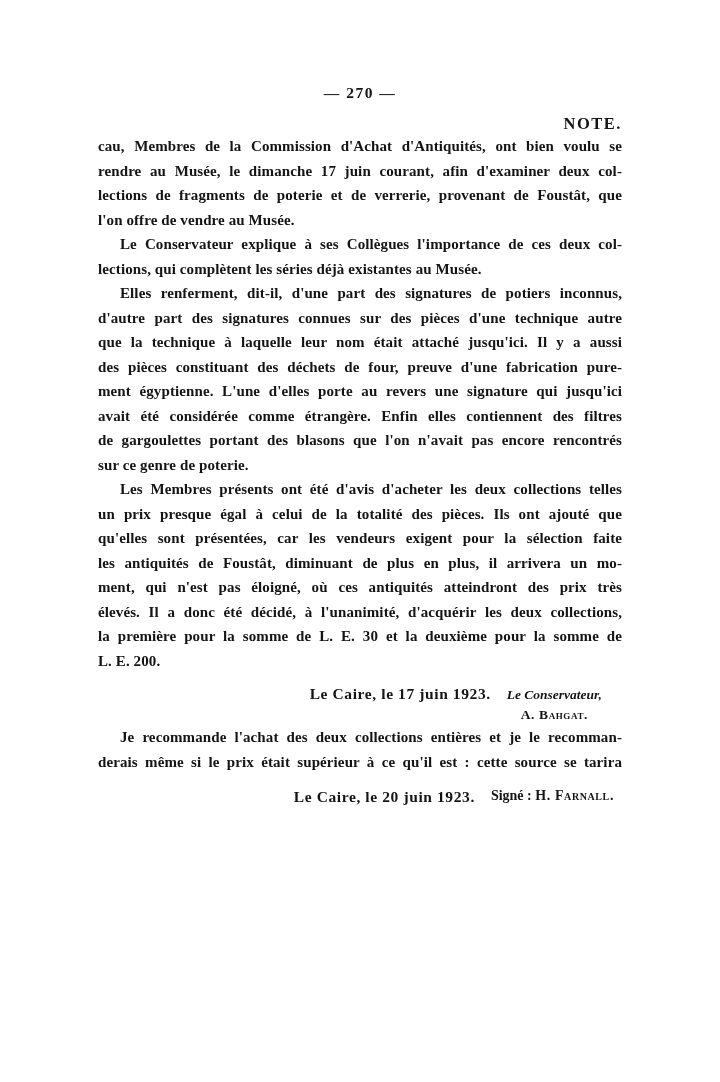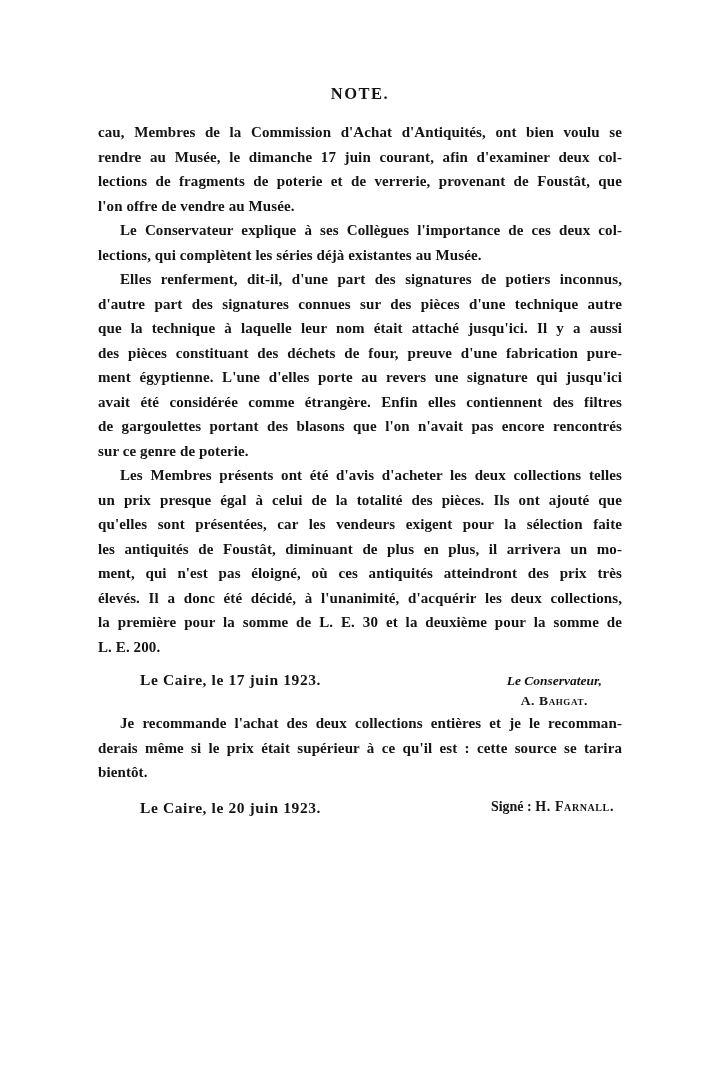--- a/index.html
+++ b/index.html
@@ -24,42 +24,42 @@
     top: 84px;
     width: 524px;
   }
   .page-number {
     text-align: center;
     font-size: 15.5px;
     letter-spacing: 1.5px;
     margin-bottom: 12px;
   }
   .doc-title {
-    text-align: center;
+    text-align: right;
     font-size: 16.5px;
     letter-spacing: 1.5px;
-    margin-bottom: 16px;
   }
   .paragraphs .line {
     font-size: 15px;
     line-height: 24.5px;
     letter-spacing: 0.1px;
   }
   .paragraphs .line.just {
     text-align: justify;
     text-align-last: justify;
   }
   .paragraphs .line.first {
     text-indent: 22px;
   }
   .sign-row {
     display: flex;
-    justify-content: space-between;
+    justify-content: flex-end;
     align-items: flex-start;
     margin-top: 12px;
+    gap: 16px;
   }
   .dateline {
     margin-left: 42px;
     font-size: 15.5px;
     letter-spacing: 0.6px;
   }
   .sign-block {
     text-align: center;
     margin-right: 20px;
     font-size: 13.5px;
@@ -81,20 +81,21 @@
     margin-right: 8px;
     font-size: 14px;
   }
 </style>
 </head>
 <body>
 
 <div class="page">
   <div class="content">
 
+    <div class="page-number">— 270 —</div>
 
     <div class="doc-title">NOTE.</div>
 
     <div class="paragraphs">
         <div class="paragraph">
           <div class="line just">cau, Membres de la Commission d'Achat d'Antiquités, ont bien voulu se</div>
           <div class="line just">rendre au Musée, le dimanche 17 juin courant, afin d'examiner deux col-</div>
           <div class="line just">lections de fragments de poterie et de verrerie, provenant de Foustât, que</div>
           <div class="line">l'on offre de vendre au Musée.</div>
         </div>
@@ -129,21 +130,20 @@
       <div class="sign-block">
         <div class="sign-role">Le Conservateur,</div>
         <div class="sign-name">A. Bahgat.</div>
       </div>
     </div>
 
     <div class="paragraphs recommendation">
         <div class="paragraph">
           <div class="line first just">Je recommande l'achat des deux collections entières et je le recomman-</div>
           <div class="line just">derais même si le prix était supérieur à ce qu'il est : cette source se tarira</div>
-          <div class="line">bientôt.</div>
         </div>
       </div>
 
     <div class="sign-row sign-row-2">
       <div class="dateline">Le Caire, le 20 juin 1923.</div>
       <div class="sign-line">
         <span>Signé :</span>
         <span class="sign-name">H. Farnall.</span>
       </div>
     </div>

